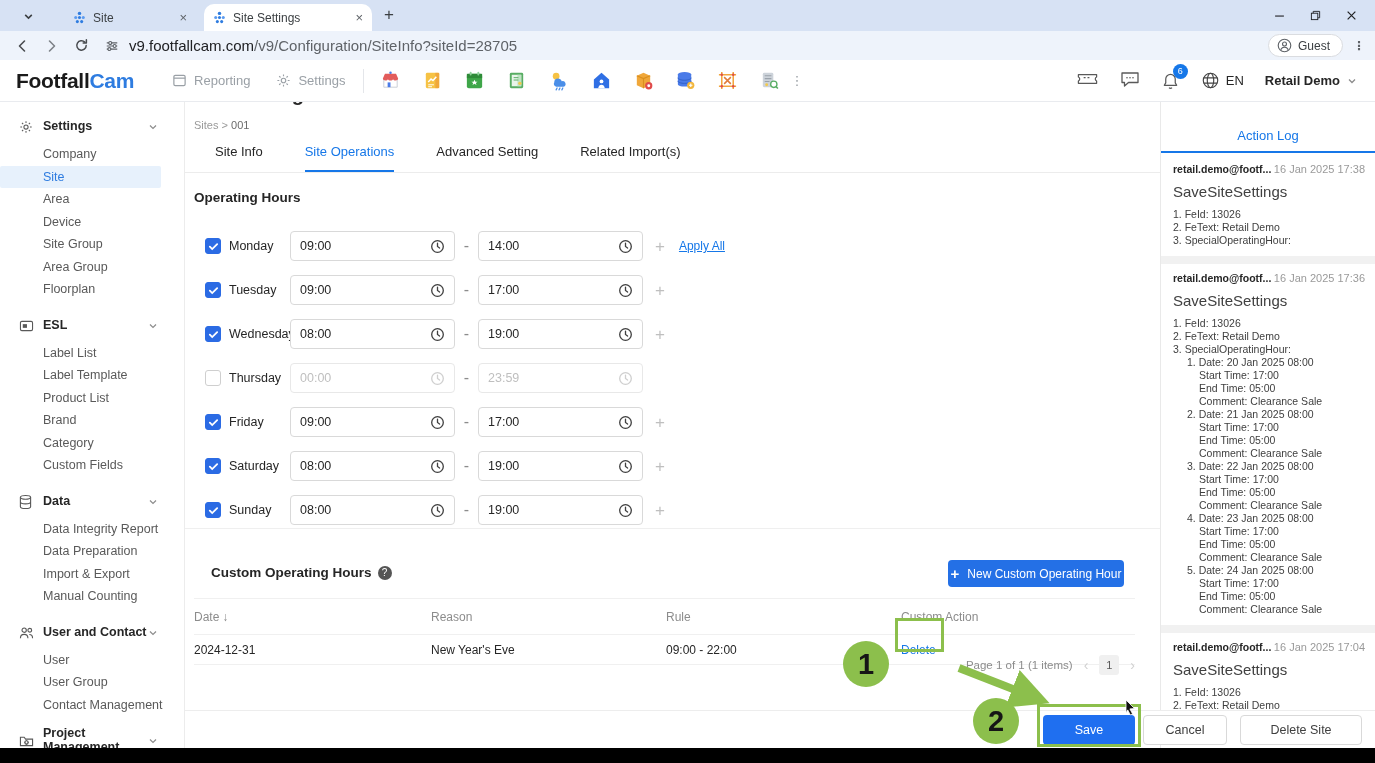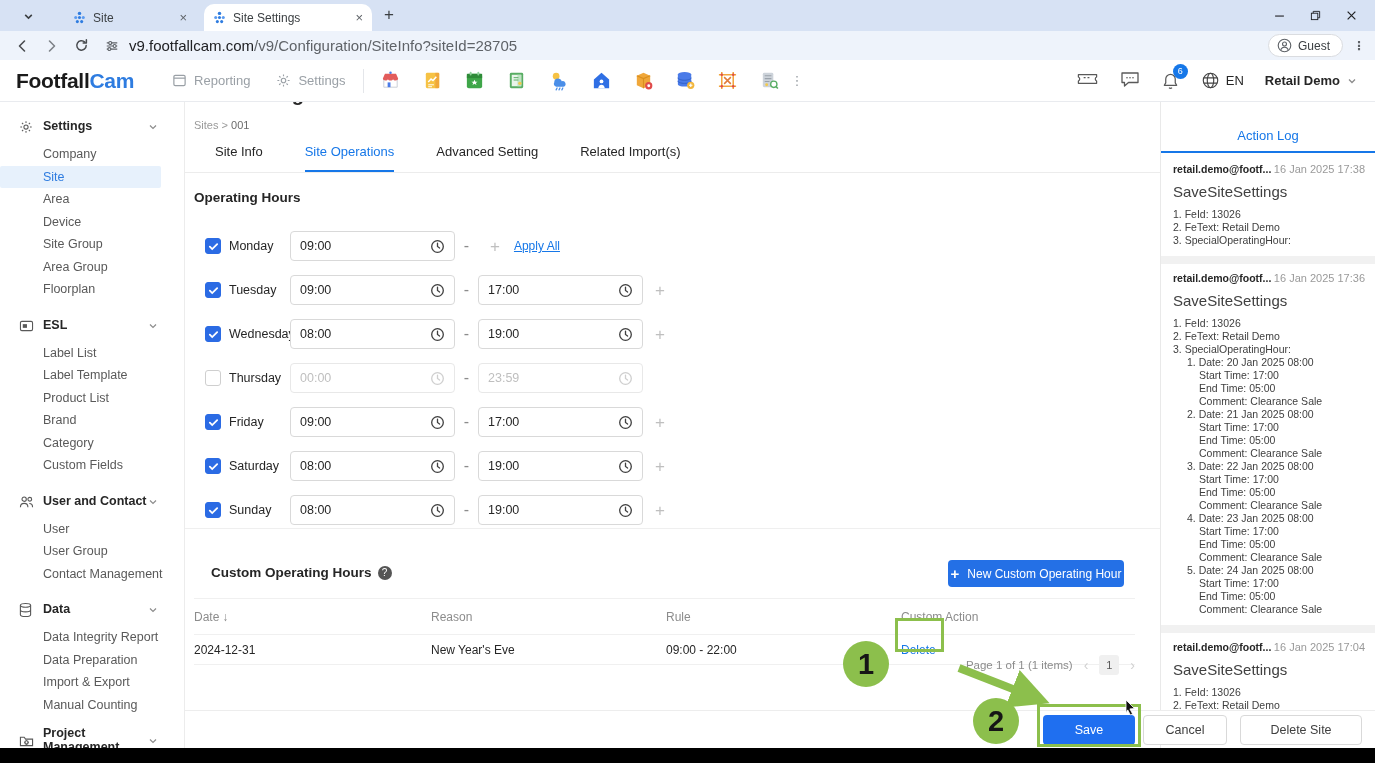--- a/index.html
+++ b/index.html
@@ -414,60 +414,60 @@
         <div class="side-item">Label Template</div>
         <div class="side-item">Product List</div>
         <div class="side-item">Brand</div>
         <div class="side-item">Category</div>
         <div class="side-item">Custom Fields</div>
       </div>
     </div>
     <div class="sec">
       <div class="sec-head">
         <span class="sec-icon">
+          <svg width="13" height="15" viewBox="0 0 14 16" fill="none" stroke="#595959" stroke-width="1.2">
+            <ellipse cx="7" cy="3" rx="5.5" ry="2"></ellipse>
+            <path d="M1.5 3v10c0 1.1 2.5 2 5.5 2s5.5-.9 5.5-2V3M1.5 8c0 1.1 2.5 2 5.5 2s5.5-.9 5.5-2"></path>
+          </svg>
+        </span>
+        <span class="sec-label">Data</span>
+        <span class="sec-chev">
+          <svg width="10" height="10" viewBox="0 0 10 10">
+            <path d="M2 3.5l3 3 3-3" fill="none" stroke="#8c8c8c" stroke-width="1.2"></path>
+          </svg>
+        </span>
+      </div>
+      <div class="sec-items">
+        <div class="side-item">Data Integrity Report</div>
+        <div class="side-item">Data Preparation</div>
+        <div class="side-item">Import &amp; Export</div>
+        <div class="side-item">Manual Counting</div>
+      </div>
+    </div>
+    <div class="sec">
+      <div class="sec-head">
+        <span class="sec-icon">
           <svg width="15" height="14" viewBox="0 0 16 15" fill="none" stroke="#595959" stroke-width="1.2">
             <circle cx="5.5" cy="4.5" r="2.3"></circle>
             <path d="M1.5 13c0-2.4 1.8-4 4-4s4 1.6 4 4"></path>
             <circle cx="11.5" cy="4.5" r="2"></circle>
             <path d="M11 9.1c2 0 3.5 1.5 3.5 3.9"></path>
           </svg>
         </span>
         <span class="sec-label">User and Contact</span>
         <span class="sec-chev">
           <svg width="10" height="10" viewBox="0 0 10 10">
             <path d="M2 3.5l3 3 3-3" fill="none" stroke="#8c8c8c" stroke-width="1.2"></path>
           </svg>
         </span>
       </div>
       <div class="sec-items">
         <div class="side-item">User</div>
         <div class="side-item">User Group</div>
         <div class="side-item">Contact Management</div>
-      </div>
-    </div>
-    <div class="sec">
-      <div class="sec-head">
-        <span class="sec-icon">
-          <svg width="13" height="15" viewBox="0 0 14 16" fill="none" stroke="#595959" stroke-width="1.2">
-            <ellipse cx="7" cy="3" rx="5.5" ry="2"></ellipse>
-            <path d="M1.5 3v10c0 1.1 2.5 2 5.5 2s5.5-.9 5.5-2V3M1.5 8c0 1.1 2.5 2 5.5 2s5.5-.9 5.5-2"></path>
-          </svg>
-        </span>
-        <span class="sec-label">Data</span>
-        <span class="sec-chev">
-          <svg width="10" height="10" viewBox="0 0 10 10">
-            <path d="M2 3.5l3 3 3-3" fill="none" stroke="#8c8c8c" stroke-width="1.2"></path>
-          </svg>
-        </span>
-      </div>
-      <div class="sec-items">
-        <div class="side-item">Data Integrity Report</div>
-        <div class="side-item">Data Preparation</div>
-        <div class="side-item">Import &amp; Export</div>
-        <div class="side-item">Manual Counting</div>
       </div>
     </div>
     <div class="sec">
       <div class="sec-head">
         <span class="sec-icon">
           <svg width="15" height="14" viewBox="0 0 16 15" fill="none" stroke="#595959" stroke-width="1.2">
             <path d="M1.5 3.5h4l1.5 2h7.5v7h-13z"></path>
             <circle cx="8" cy="9" r="1.8"></circle>
             <path d="M8 6.6v1M8 10.4v1M5.8 9h1M9.2 9h1"></path>
           </svg>
@@ -509,20 +509,29 @@
         <span class="tinput">
           <span class="tval">09:00</span>
           <span class="clock">
             <svg width="15" height="15" viewBox="0 0 16 16">
               <circle cx="8" cy="8" r="6.2" fill="none" stroke="currentColor" stroke-width="1.4"></circle>
               <path d="M8 4.5V8l2.2 1.6" fill="none" stroke="currentColor" stroke-width="1.4" stroke-linecap="round"></path>
             </svg>
           </span>
         </span>
         <span class="dash">-</span>
+        <span class="tinput">
+          <span class="tval">14:00</span>
+          <span class="clock">
+            <svg width="15" height="15" viewBox="0 0 16 16">
+              <circle cx="8" cy="8" r="6.2" fill="none" stroke="currentColor" stroke-width="1.4"></circle>
+              <path d="M8 4.5V8l2.2 1.6" fill="none" stroke="currentColor" stroke-width="1.4" stroke-linecap="round"></path>
+            </svg>
+          </span>
+        </span>
         <span class="plus">+</span>
         <span class="applyall">Apply All</span>
       </div>
       <div class="day-row">
         <span class="cb on">
           <svg width="11" height="11" viewBox="0 0 12 12">
             <path d="M2 6.2l2.6 2.6L10 3.4" fill="none" stroke="#fff" stroke-width="2" stroke-linecap="round"></path>
           </svg>
         </span>
         <span class="day-label">Tuesday</span>

